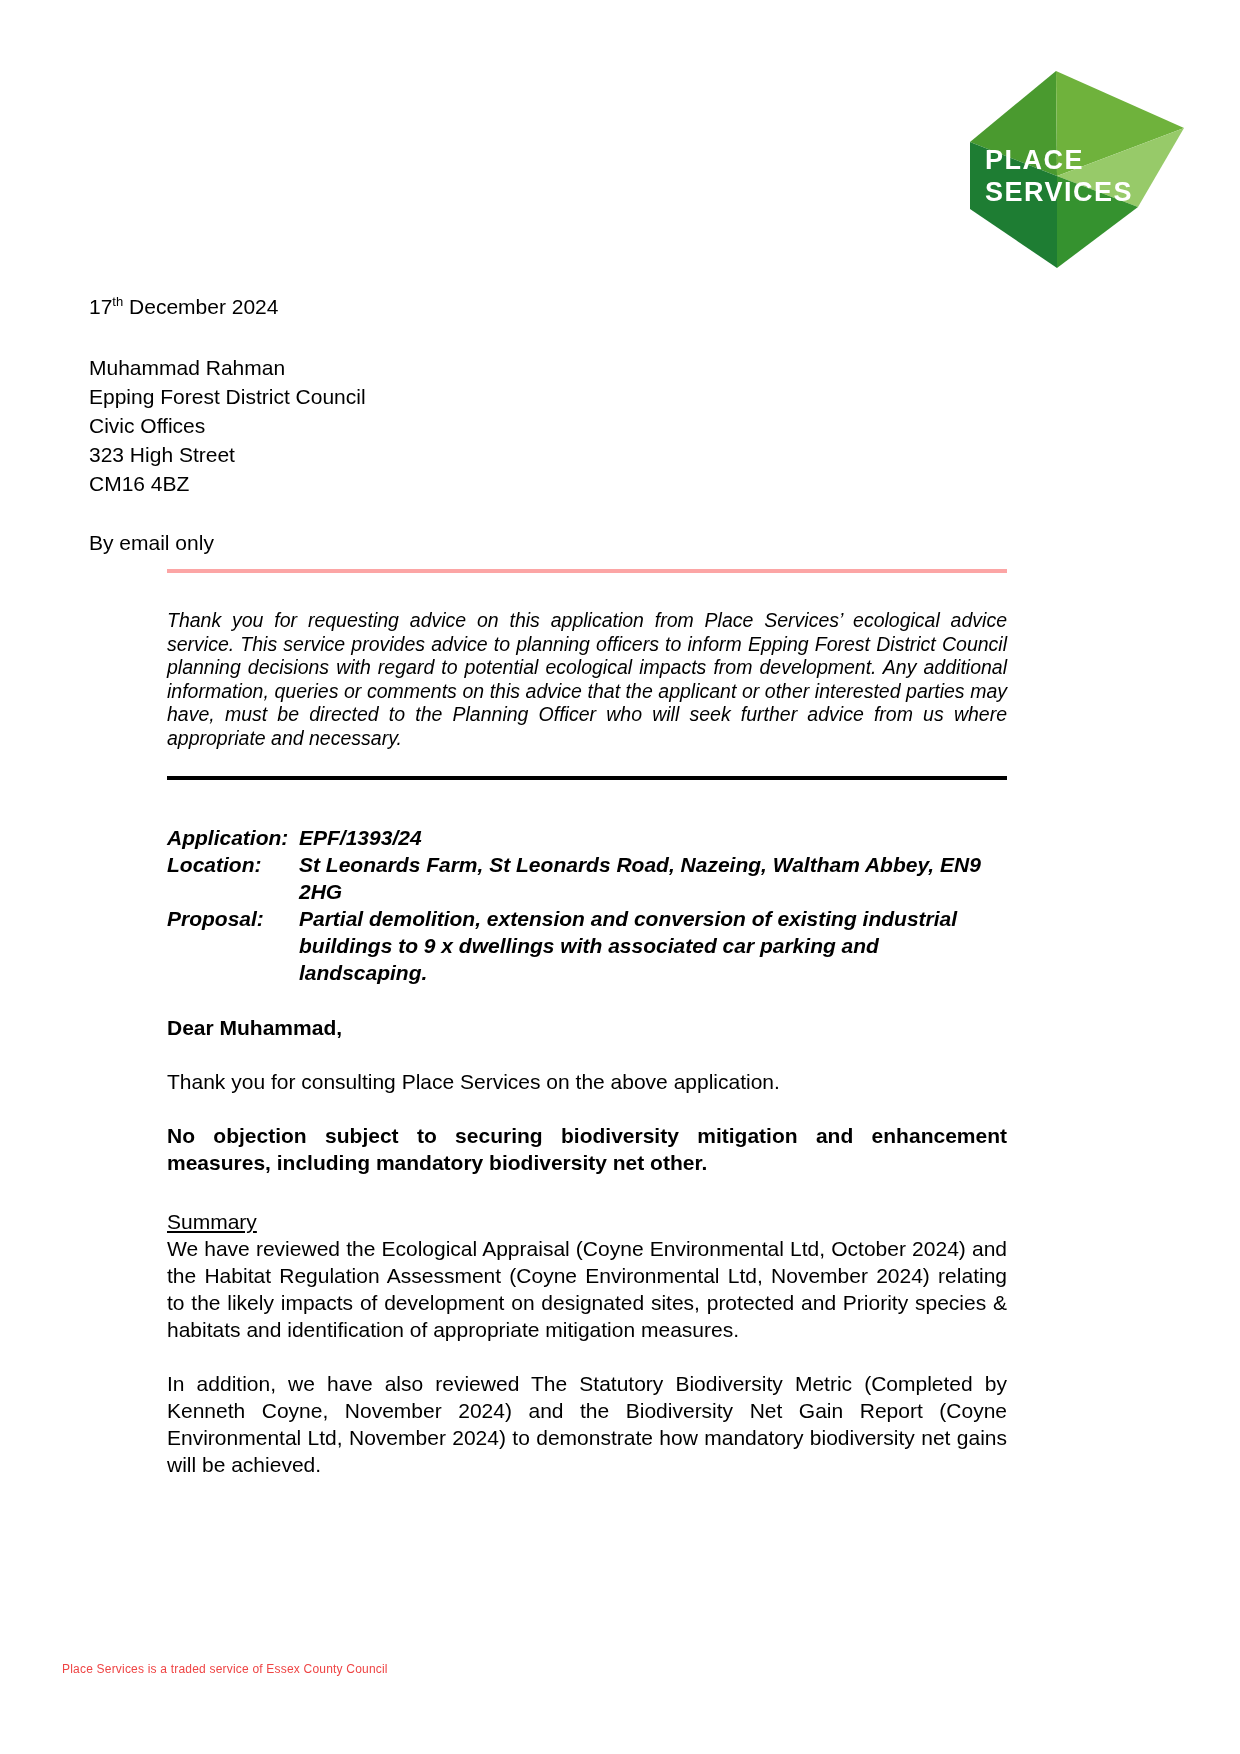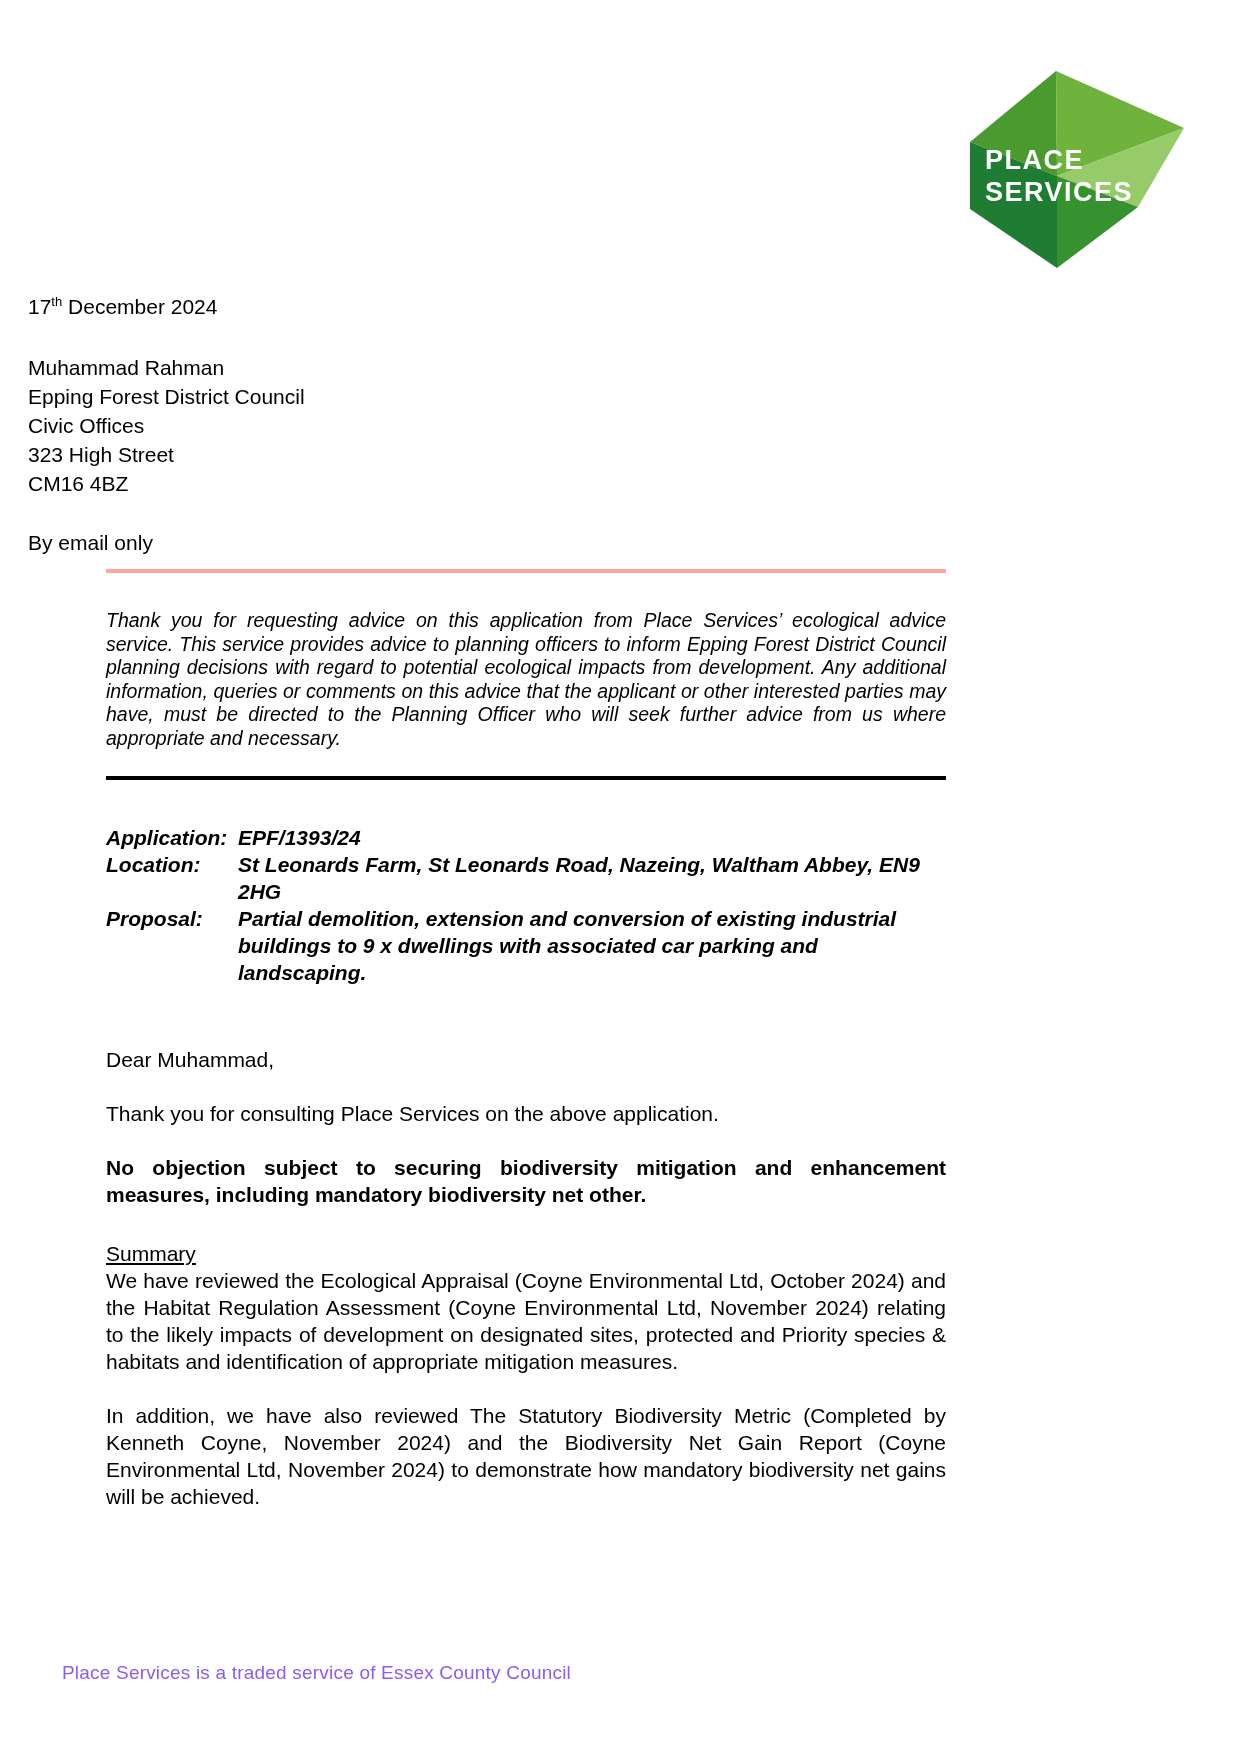--- a/index.html
+++ b/index.html
@@ -3,21 +3,21 @@
 <meta charset="utf-8">
 <style>
   * { margin: 0; padding: 0; box-sizing: border-box; }
   html, body { background: #ffffff; }
   body { font-family: "Liberation Sans", sans-serif; color: #000; }
   .page {
     position: relative;
     width: 1240px;
     height: 1754px;
     background: #ffffff;
-    padding-left: 28px;
+    padding-left: 89px;
     padding-right: 60px;
     overflow: hidden;
   }
   .logo {
     position: absolute;
     left: 970px;
     top: 70px;
     width: 216px;
     height: 200px;
   }
@@ -47,38 +47,38 @@
     font-style: italic;
     font-size: 19.5px;
     line-height: 23.5px;
     text-align: justify;
   }
   .app-block { margin-top: 44px; font-size: 21px; font-weight: bold; font-style: italic; }
   .app-row { display: flex; line-height: 27px; }
   .app-row .label { width: 132px; flex: 0 0 132px; }
   .app-row .value { flex: 1; }
   .body-text { font-size: 21px; line-height: 27px; }
-  .salutation { margin-top: 60px; }
+  .salutation { margin-top: 28px; font-weight: bold; }
   .para { margin-top: 27px; }
   .bold { font-weight: bold; }
   .justify { text-align: justify; }
   .summary-heading {
     margin-top: 32px;
     font-weight: normal;
     text-decoration: underline;
     font-size: 21px;
     line-height: 27px;
   }
   .summary-body { margin-top: 0; }
   .footer-note {
     position: absolute;
     left: 62px;
     top: 1662px;
-    font-size: 19px;
-    color: #8b5cf6;
+    font-size: 12px;
+    color: #ef4444;
     letter-spacing: 0.2px;
   }
 </style>
 </head>
 <body>
 
 <div class="page">
 
   <div class="logo">
     <svg viewBox="0 0 216 200" xmlns="http://www.w3.org/2000/svg">

